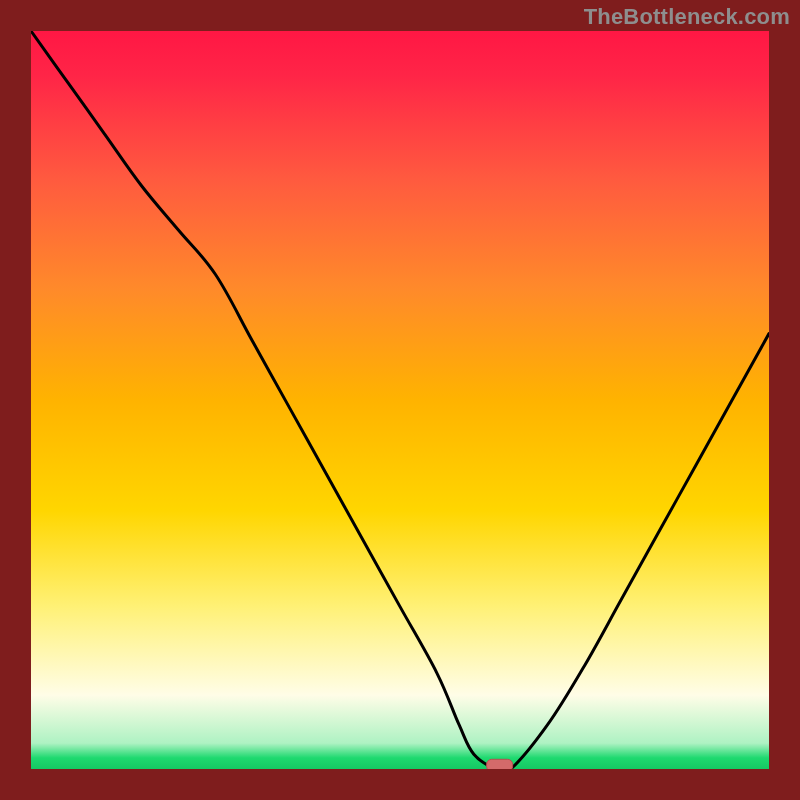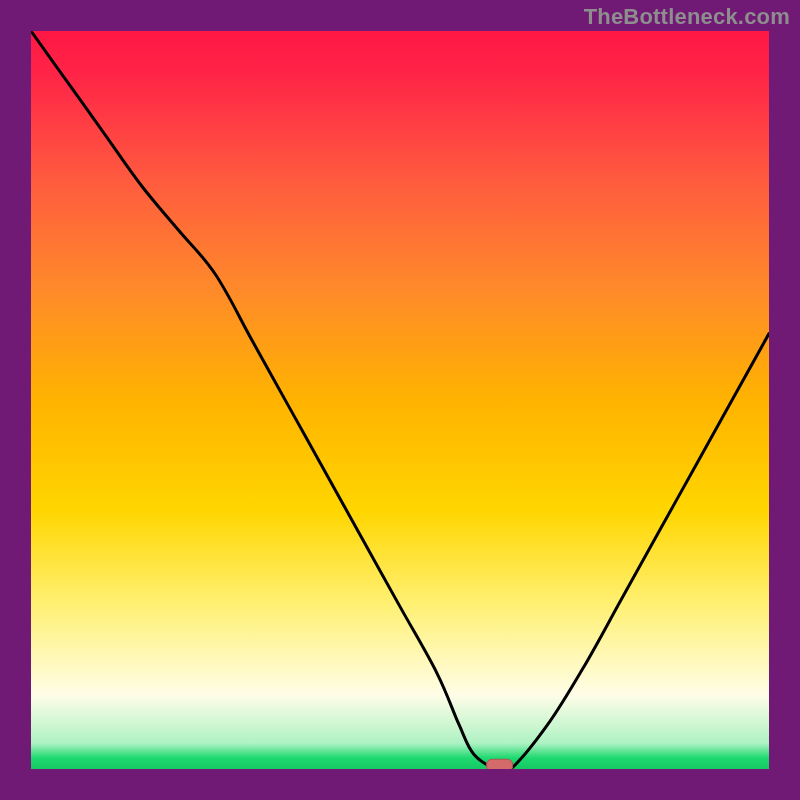--- a/index.html
+++ b/index.html
@@ -10,21 +10,21 @@
     background: #000;
     overflow: hidden;
     font-family: Arial, Helvetica, sans-serif;
   }
   .frame {
     position: absolute;
     top: 0;
     left: 0;
     width: 800px;
     height: 800px;
-    background: #701a75;
+    background: #7f1d1d;
   }
   .watermark {
     position: absolute;
     top: 4px;
     right: 10px;
     color: #8e8e8e;
     font-size: 22px;
     font-weight: 600;
     letter-spacing: 0.2px;
     user-select: none;

